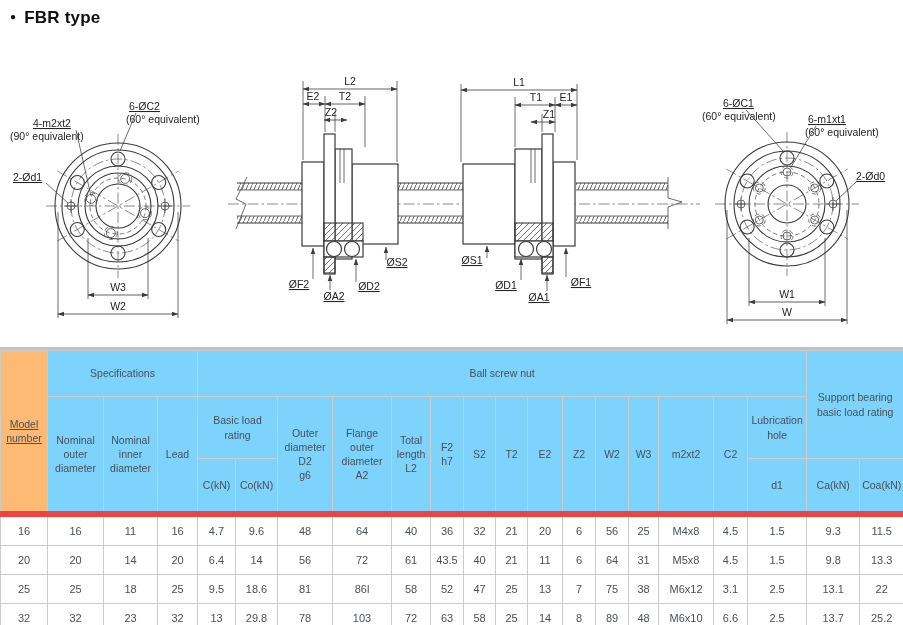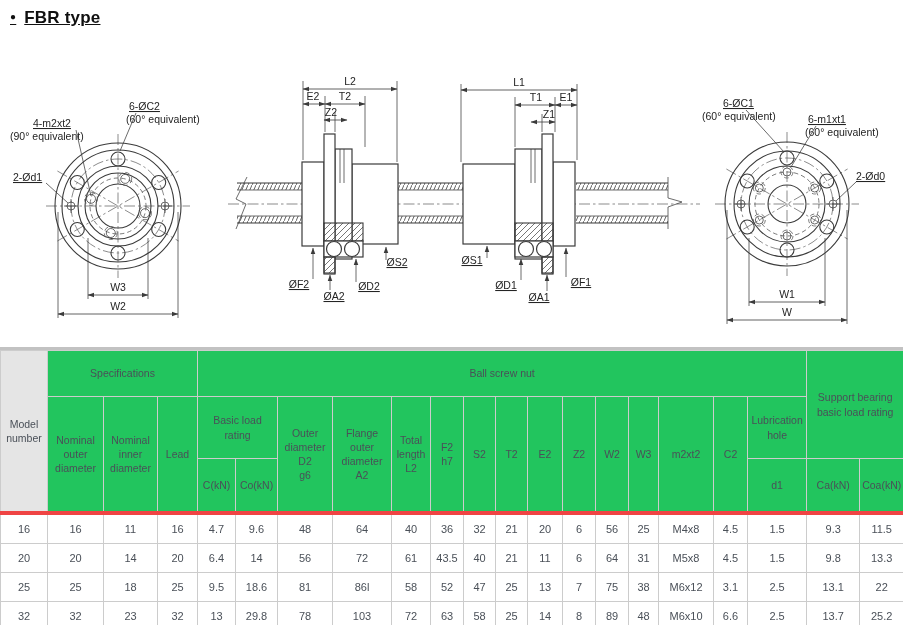--- a/index.html
+++ b/index.html
@@ -1,18 +1,18 @@
 <!DOCTYPE html>
 <html><head>
 <meta charset="utf-8">
 <style>
   html,body{margin:0;padding:0;background:#fff;}
   body{width:903px;height:625px;position:relative;font-family:"Liberation Sans",sans-serif;overflow:hidden;}
 
-  .page-title{position:absolute;top:8px;left:10px;font-size:17px;font-weight:bold;color:#101010;letter-spacing:0.2px;text-decoration:underline;}
+  .page-title{position:absolute;top:8px;left:10px;font-size:17px;font-weight:bold;color:#101010;letter-spacing:0.2px;}
   .page-title .bullet{font-size:10px;vertical-align:3px;margin-right:8px;color:#101010;}
 
   .drawing-wrap{position:absolute;top:50px;left:0;width:903px;height:296px;}
 
   
   .ln{fill:none;stroke:#3b3b3b;stroke-width:1.1;}
   .lnt{fill:none;stroke:#3b3b3b;stroke-width:0.75;}
   .cl{fill:none;stroke:#5a5a5a;stroke-width:0.7;stroke-dasharray:11 3 2.5 3;}
   .dsh{fill:none;stroke:#5a5a5a;stroke-width:0.8;stroke-dasharray:4.5 3;}
   .dim{fill:none;stroke:#3b3b3b;stroke-width:0.8;}
@@ -20,27 +20,27 @@
   .hat{fill:url(#hatch);stroke:#3b3b3b;stroke-width:1.1;}
   .thr{fill:url(#thread);stroke:none;}
   text.dlab{font-family:"Liberation Sans",sans-serif;font-size:10.5px;fill:#242424;}
   .und{text-decoration:underline;}
   .mid{text-anchor:middle;}
 
   
   .table-wrap{position:absolute;top:347px;left:0;width:903px;border-top:3px solid #c2c2c2;}
   table.spec{border-collapse:collapse;table-layout:fixed;width:903px;color:#4a5058;border-bottom:2px solid #5a5a5a;}
   table.spec th,table.spec td{border:1px solid #cccccc;text-align:center;vertical-align:middle;padding:0 1px;overflow:hidden;}
-  table.spec th{font-weight:normal;font-size:10.5px;line-height:1.35;background:#22c55e;white-space:pre-line;}
-  table.spec th.white{background:#e5e5e5;}
+  table.spec th{font-weight:normal;font-size:10.5px;line-height:1.35;background:#7dd3fc;white-space:pre-line;}
+  table.spec th.white{background:#fdba74;text-decoration:underline;}
   table.spec td{font-size:11px;background:#ffffff;height:28px;}
   tr.hrow1 th{height:45px;}
   tr.hrow2 th{height:61px;}
   tr.hrow3 th{height:52px;}
-  table.spec tbody tr:first-child td{border-top:4px solid #ef4444;}
+  table.spec tbody tr:first-child td{border-top:6px solid #ef4444;}
 </style>
 </head>
 <body>
 
 <div class="page-title">
   <span class="bullet">●</span><span>FBR type</span>
 </div>
 
 <div class="drawing-wrap">
 <svg width="903" height="296" viewBox="0 0 903 296">

